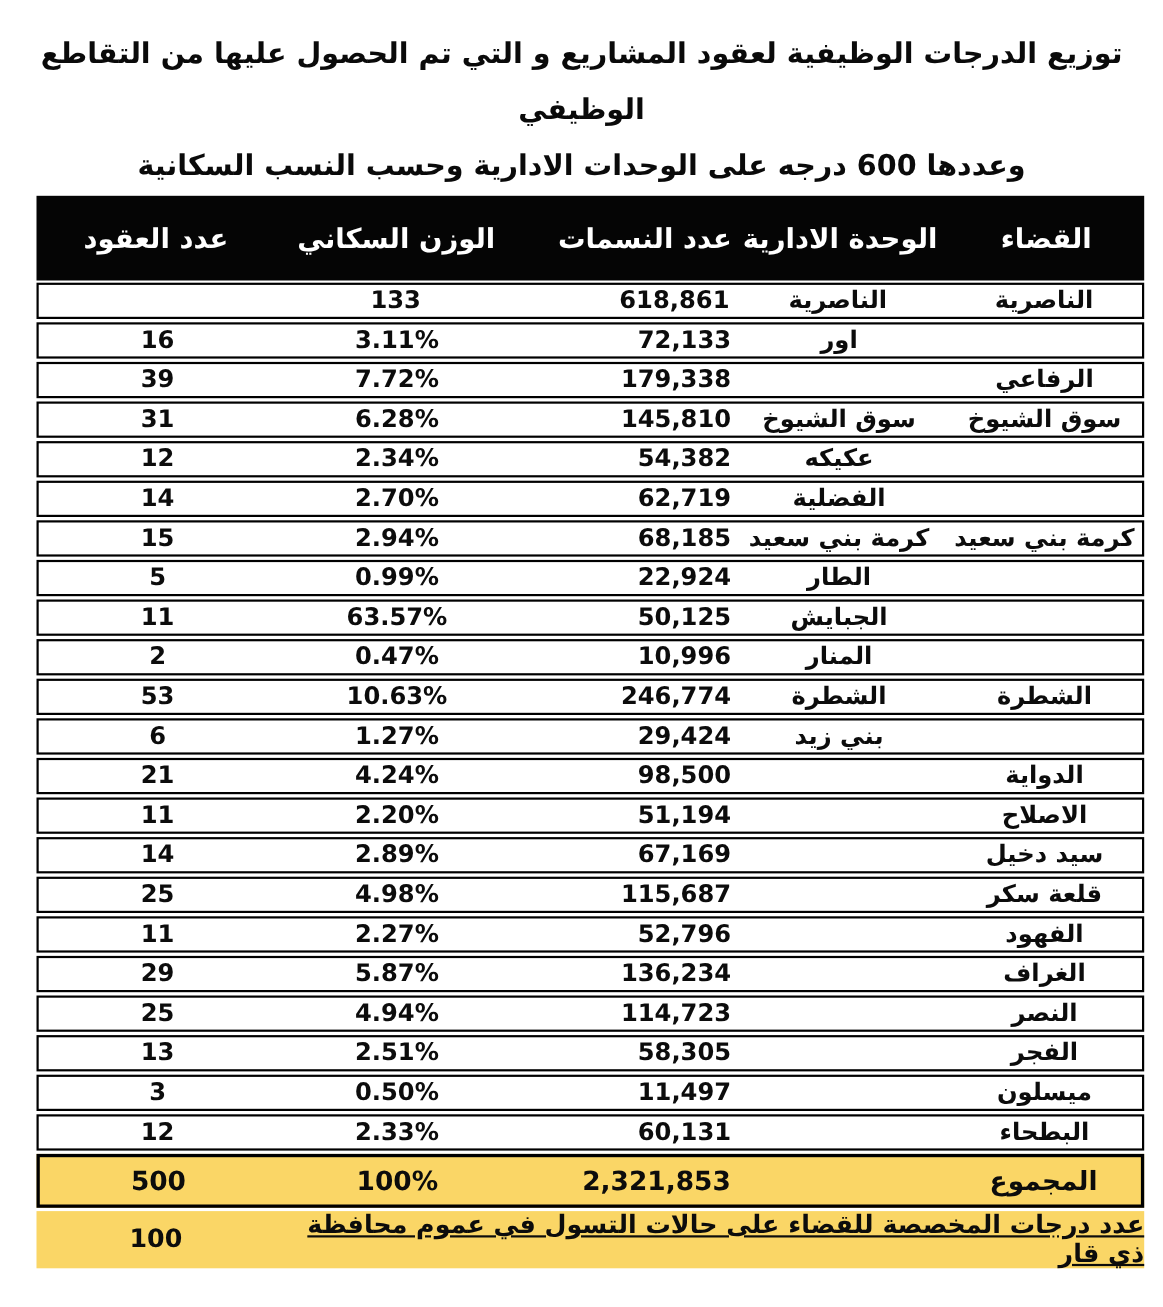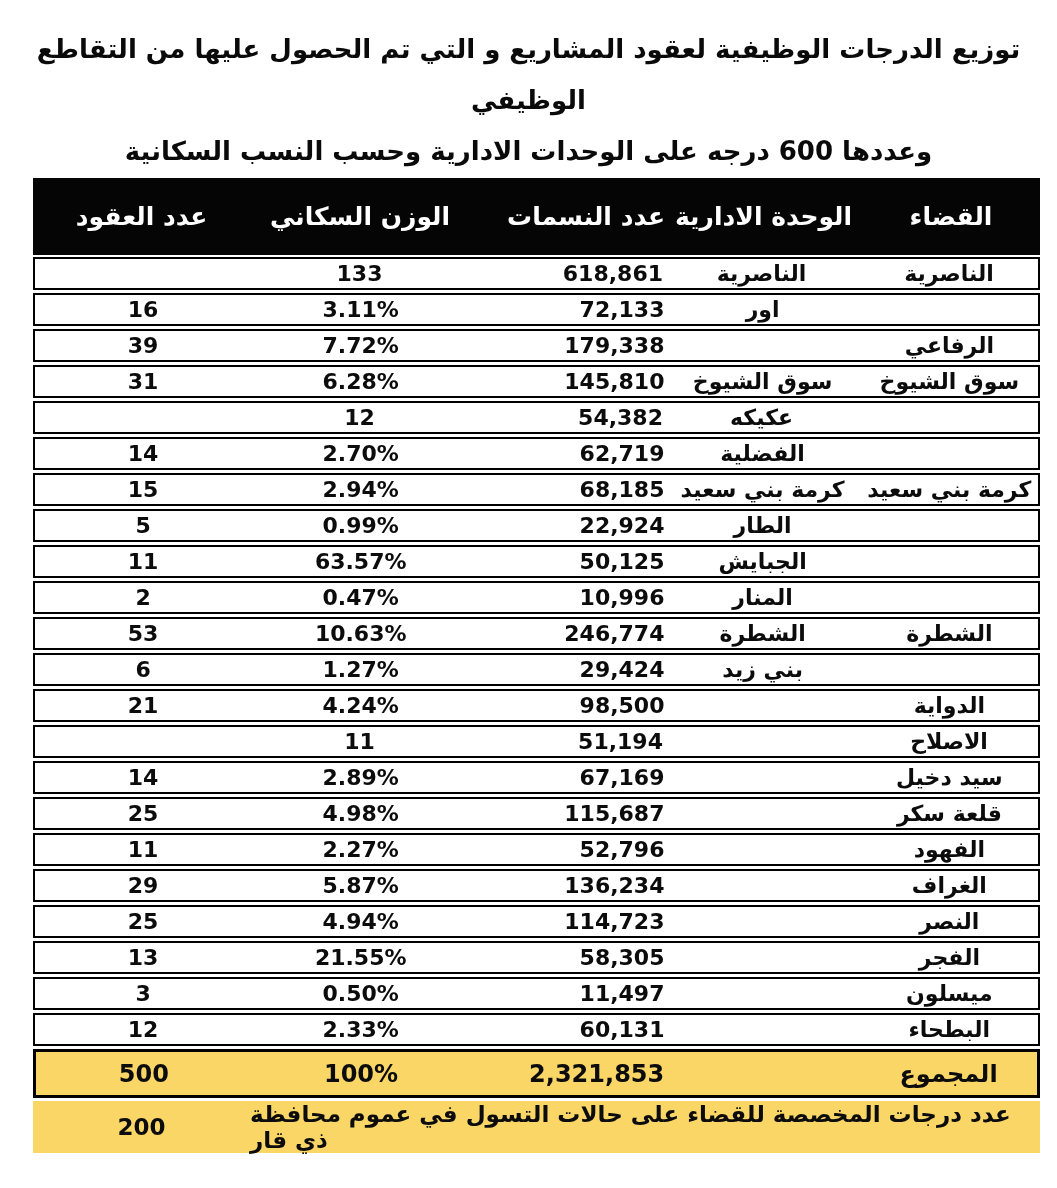--- a/index.html
+++ b/index.html
@@ -78,21 +78,21 @@
   }
 
   .footer-row {
     display: flex;
     direction: rtl;
     align-items: center;
     height: 52px;
     background: var(--highlight, #fad666);
     font-size: 23px;
   }
-  .footer-label { width: 790px; text-align: left; }
+  .footer-label { width: 790px; text-align: right; text-decoration: underline; }
   .footer-value { width: 217px; text-align: center; }
 </style>
 </head>
 <body>
 
 <div class="page">
 
   <div class="title-block">
     <div>توزيع الدرجات الوظيفية لعقود المشاريع و التي تم الحصول عليها من التقاطع الوظيفي</div>
     <div>وعددها 600 درجه على الوحدات الادارية وحسب النسب السكانية</div>
@@ -134,20 +134,21 @@
           <div class="cell col-district">سوق الشيوخ</div>
           <div class="cell col-unit">سوق الشيوخ</div>
           <div class="cell col-population num">145,810</div>
           <div class="cell col-weight num">6.28%</div>
           <div class="cell col-contracts num">31</div>
         </div>
         <div class="row">
           <div class="cell col-district"></div>
           <div class="cell col-unit">عكيكه</div>
           <div class="cell col-population num">54,382</div>
+          <div class="cell col-weight num">2.34%</div>
           <div class="cell col-contracts num">12</div>
         </div>
         <div class="row">
           <div class="cell col-district"></div>
           <div class="cell col-unit">الفضلية</div>
           <div class="cell col-population num">62,719</div>
           <div class="cell col-weight num">2.70%</div>
           <div class="cell col-contracts num">14</div>
         </div>
         <div class="row">
@@ -196,20 +197,21 @@
           <div class="cell col-district">الدواية</div>
           <div class="cell col-unit"></div>
           <div class="cell col-population num">98,500</div>
           <div class="cell col-weight num">4.24%</div>
           <div class="cell col-contracts num">21</div>
         </div>
         <div class="row">
           <div class="cell col-district">الاصلاح</div>
           <div class="cell col-unit"></div>
           <div class="cell col-population num">51,194</div>
+          <div class="cell col-weight num">2.20%</div>
           <div class="cell col-contracts num">11</div>
         </div>
         <div class="row">
           <div class="cell col-district">سيد دخيل</div>
           <div class="cell col-unit"></div>
           <div class="cell col-population num">67,169</div>
           <div class="cell col-weight num">2.89%</div>
           <div class="cell col-contracts num">14</div>
         </div>
         <div class="row">
@@ -237,21 +239,21 @@
           <div class="cell col-district">النصر</div>
           <div class="cell col-unit"></div>
           <div class="cell col-population num">114,723</div>
           <div class="cell col-weight num">4.94%</div>
           <div class="cell col-contracts num">25</div>
         </div>
         <div class="row">
           <div class="cell col-district">الفجر</div>
           <div class="cell col-unit"></div>
           <div class="cell col-population num">58,305</div>
-          <div class="cell col-weight num">21.55%</div>
+          <div class="cell col-weight num">2.51%</div>
           <div class="cell col-contracts num">13</div>
         </div>
         <div class="row">
           <div class="cell col-district">ميسلون</div>
           <div class="cell col-unit"></div>
           <div class="cell col-population num">11,497</div>
           <div class="cell col-weight num">0.50%</div>
           <div class="cell col-contracts num">3</div>
         </div>
         <div class="row">
@@ -266,17 +268,17 @@
     <div class="total-row">
       <div class="cell col-district">المجموع</div>
       <div class="cell col-unit"></div>
       <div class="cell col-population num">2,321,853</div>
       <div class="cell col-weight num">100%</div>
       <div class="cell col-contracts num">500</div>
     </div>
 
     <div class="footer-row">
       <div class="footer-label">عدد درجات المخصصة للقضاء على حالات التسول في عموم محافظة ذي قار</div>
-      <div class="footer-value num">200</div>
+      <div class="footer-value num">100</div>
     </div>
 
   </div>
 </div>
 
 </body></html>

